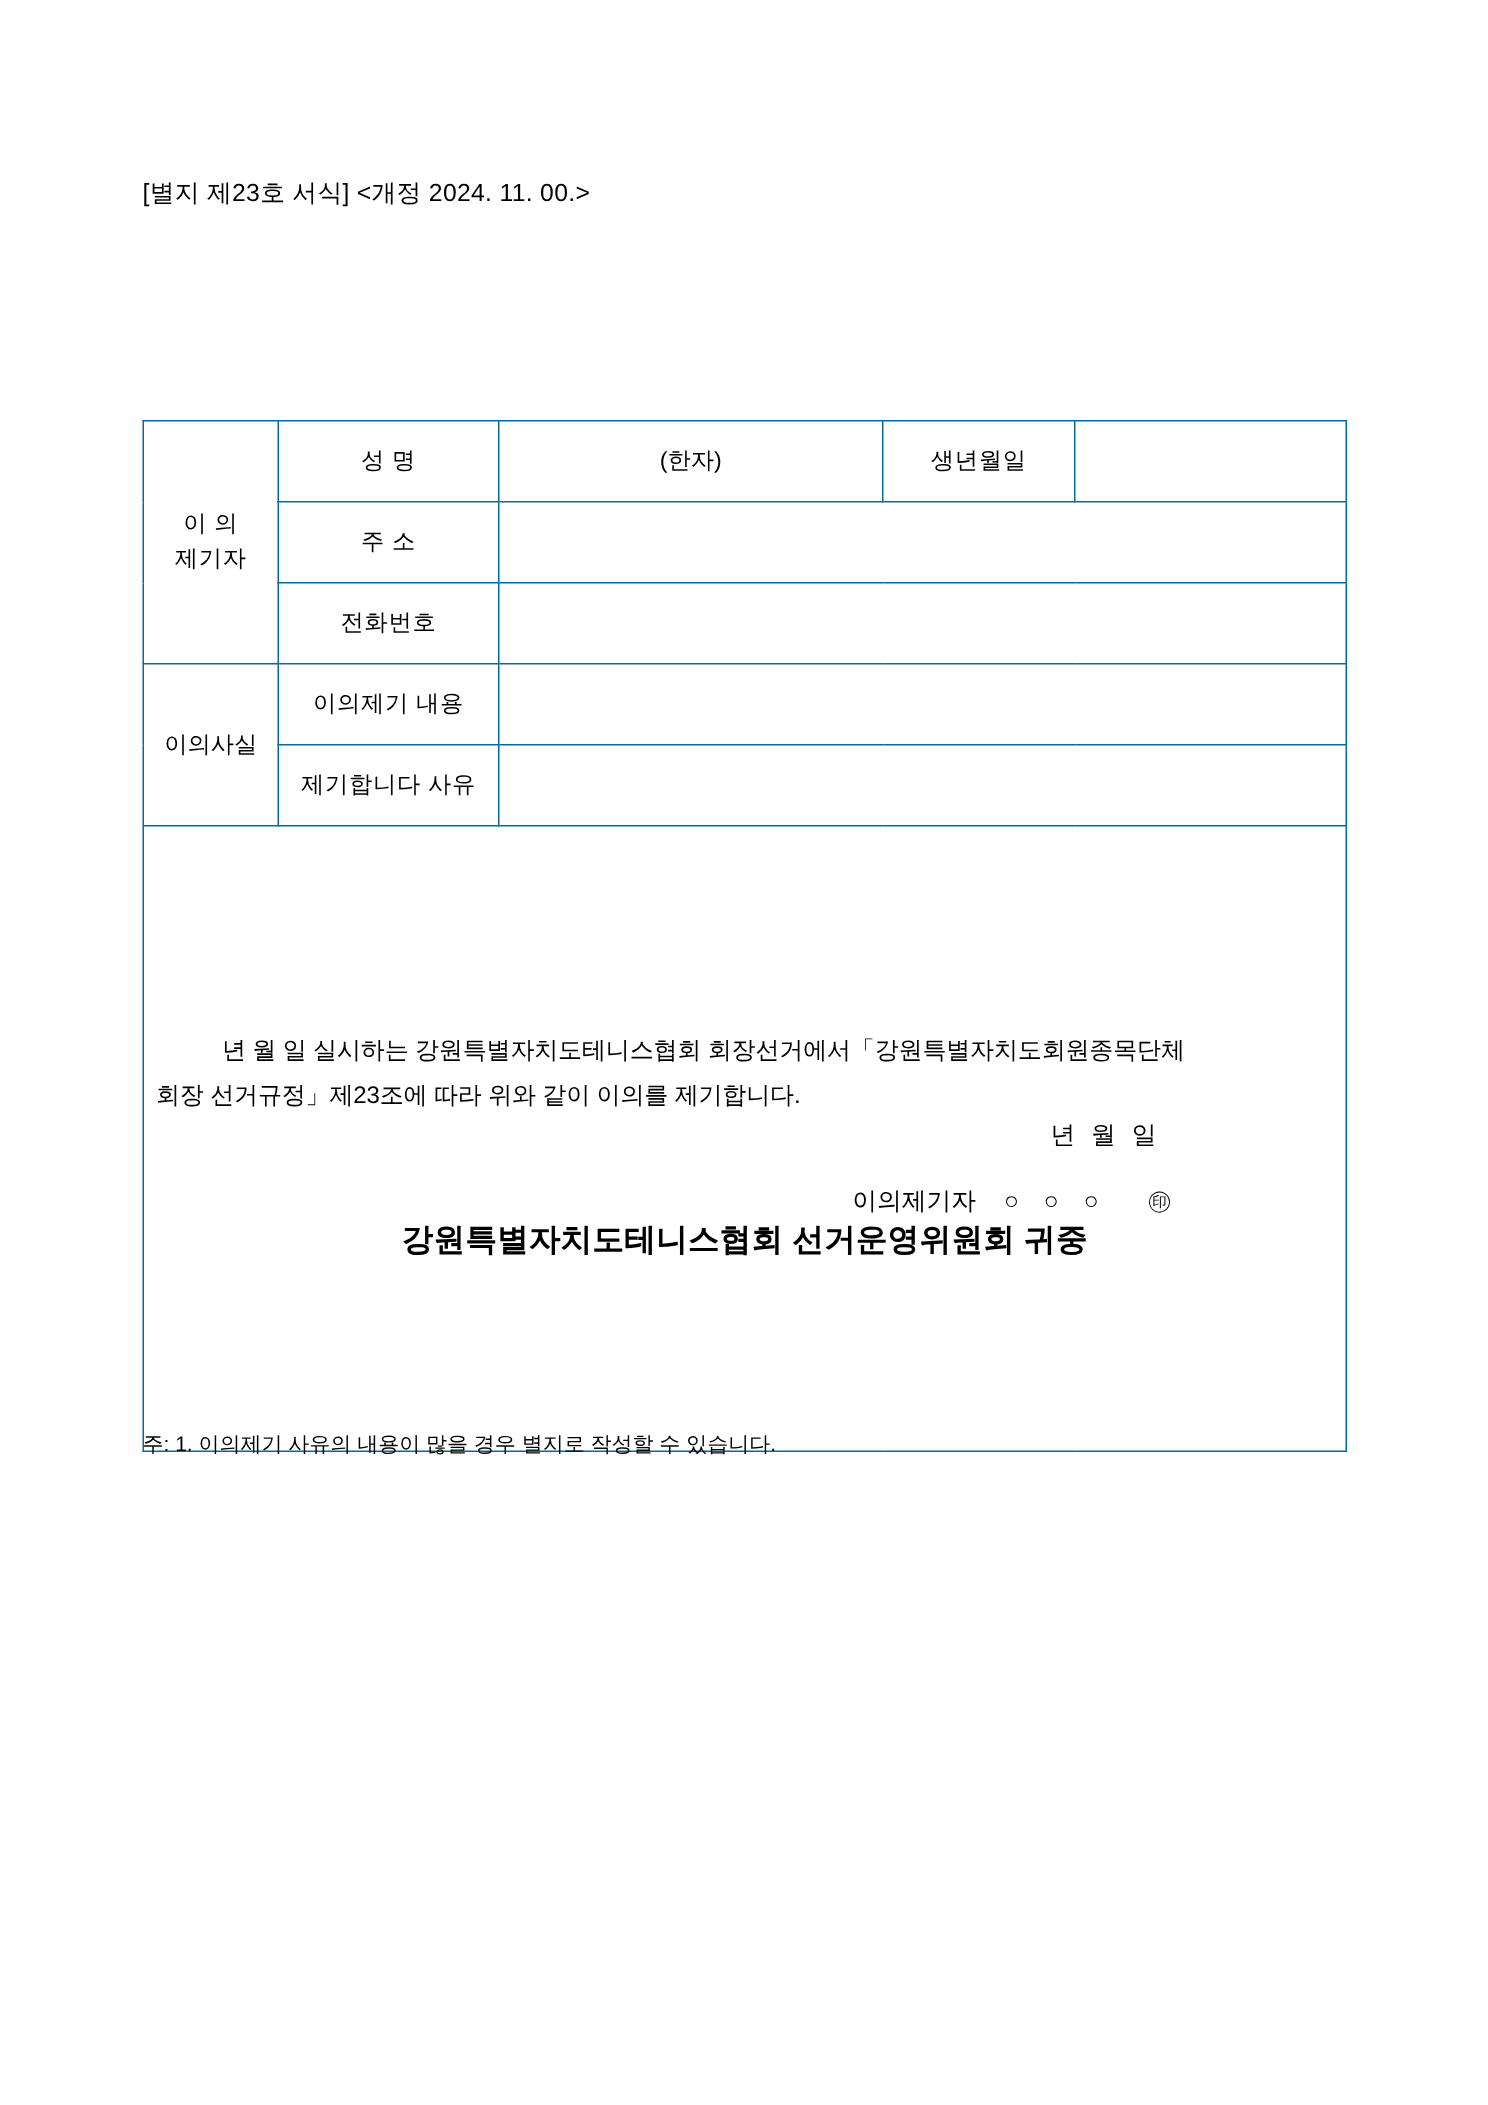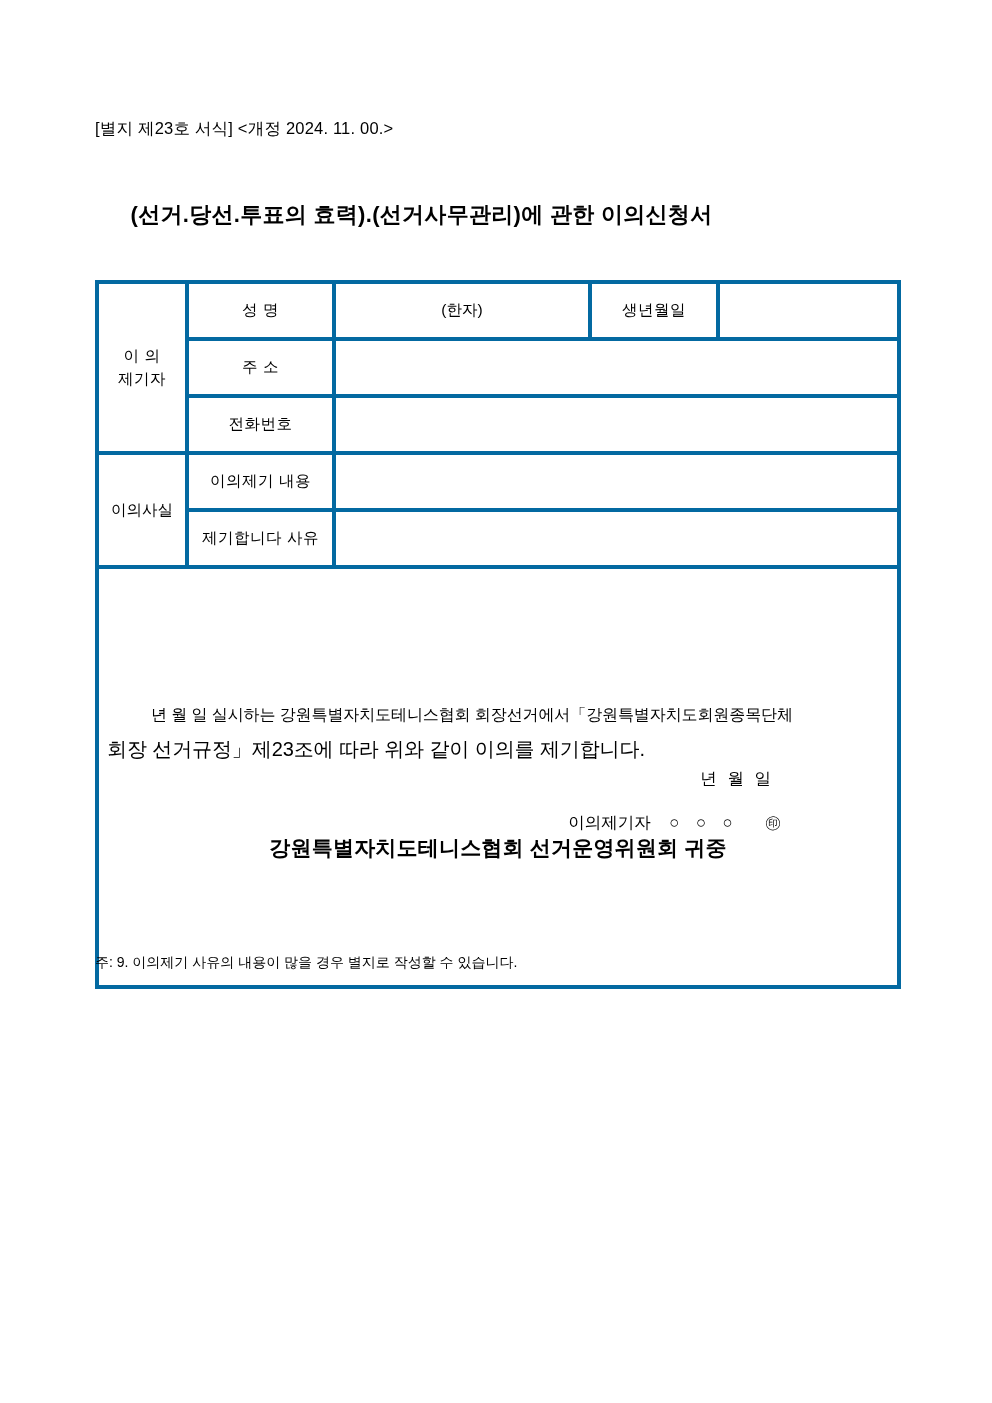--- a/index.html
+++ b/index.html
@@ -46,21 +46,21 @@
 
   table.main {
     position: absolute;
     left: 95px;
     top: 280px;
     width: 802px;
     border-collapse: collapse;
     table-layout: fixed;
   }
   table.main td {
-    border: 4px solid #0369a1;
+    border: 1px solid #0369a1;
     font-size: 15.5px;
     padding: 0;
     vertical-align: middle;
     text-align: center;
   }
 
   .cell-label {
     letter-spacing: 0.5px;
   }
 
@@ -89,21 +89,21 @@
     height: 352px;
   }
   .stmt-line1 {
     font-size: 16px;
     line-height: 1.9;
     text-indent: 44px;
     letter-spacing: -0.1px;
     white-space: nowrap;
   }
   .stmt-line2 {
-    font-size: 20px;
+    font-size: 16px;
     line-height: 1.9;
     letter-spacing: -0.1px;
   }
   .date-line {
     text-align: right;
     padding-right: 115px;
     font-size: 16.5px;
     letter-spacing: 3px;
   }
   .signer-line {
@@ -149,21 +149,20 @@
     letter-spacing: 1px;
   }
 </style>
 </head>
 <body>
 
 <div class="page">
 
   <div class="form-code">[별지 제23호 서식] &lt;개정 2024. 11. 00.&gt;</div>
 
-  <div class="doc-title">(선거.당선.투표의 효력).(선거사무관리)에 관한 이의신청서</div>
 
   <table class="main">
     <colgroup>
       <col style="width:90px">
       <col style="width:147px">
       <col style="width:256px">
       <col style="width:128px">
       <col style="width:181px">
     </colgroup>
     <tbody>
@@ -206,18 +205,18 @@
           </div>
           <div class="addressee">강원특별자치도테니스협회 선거운영위원회 귀중</div>
         </td>
       </tr>
     </tbody>
   </table>
 
   <div class="notes">
     <div class="note-row">
       <span>주:</span>
-      <span>9. 이의제기 사유의 내용이 많을 경우 별지로 작성할 수 있습니다.</span>
+      <span>1. 이의제기 사유의 내용이 많을 경우 별지로 작성할 수 있습니다.</span>
     </div>
   </div>
 
 
 </div>
 
 </body></html>

